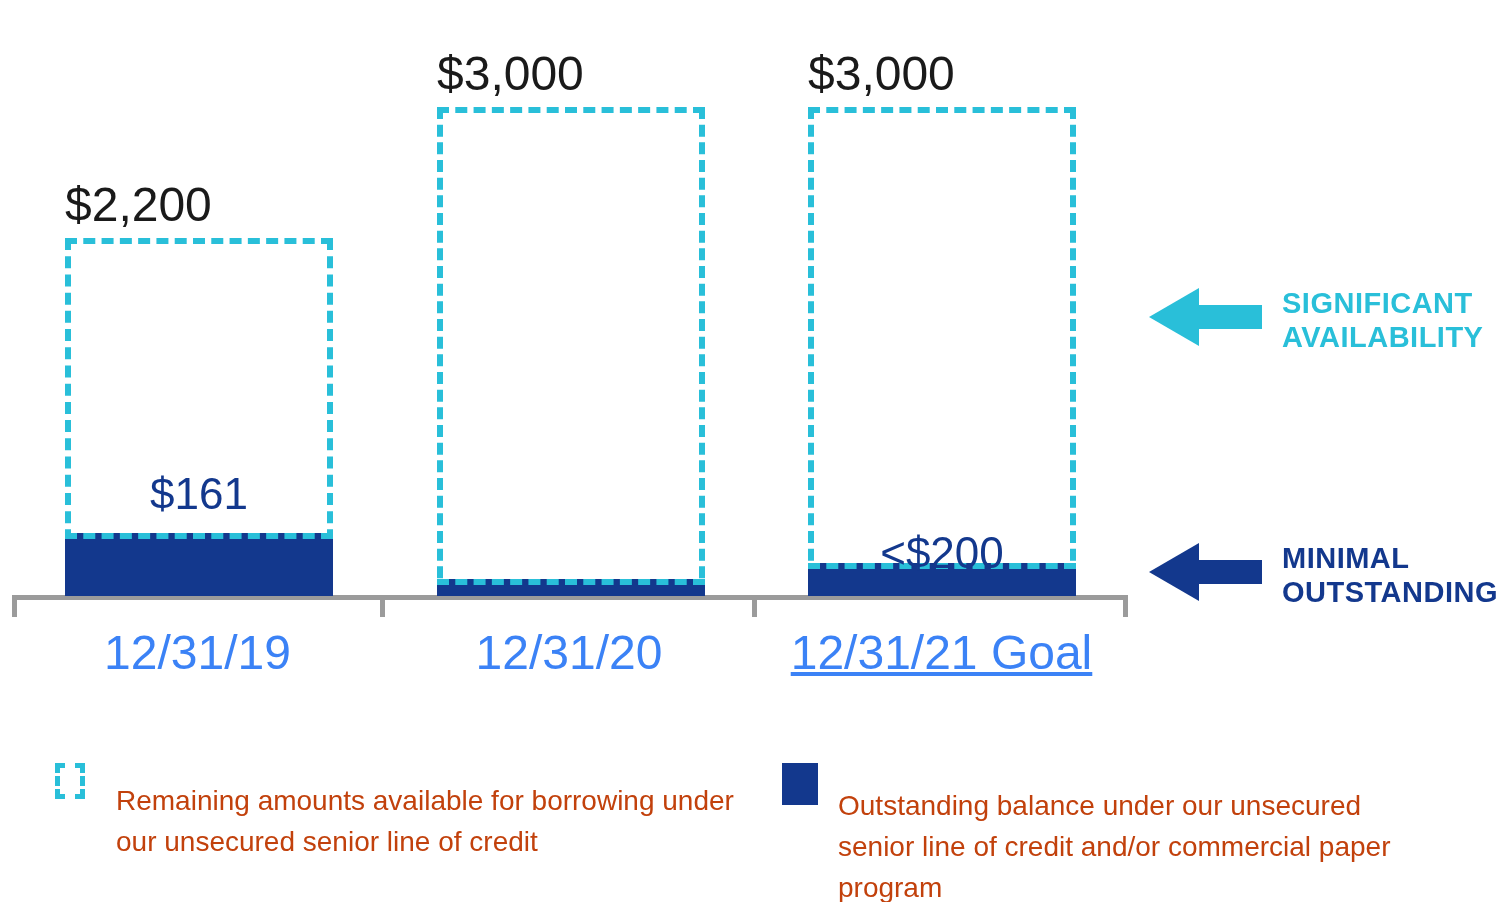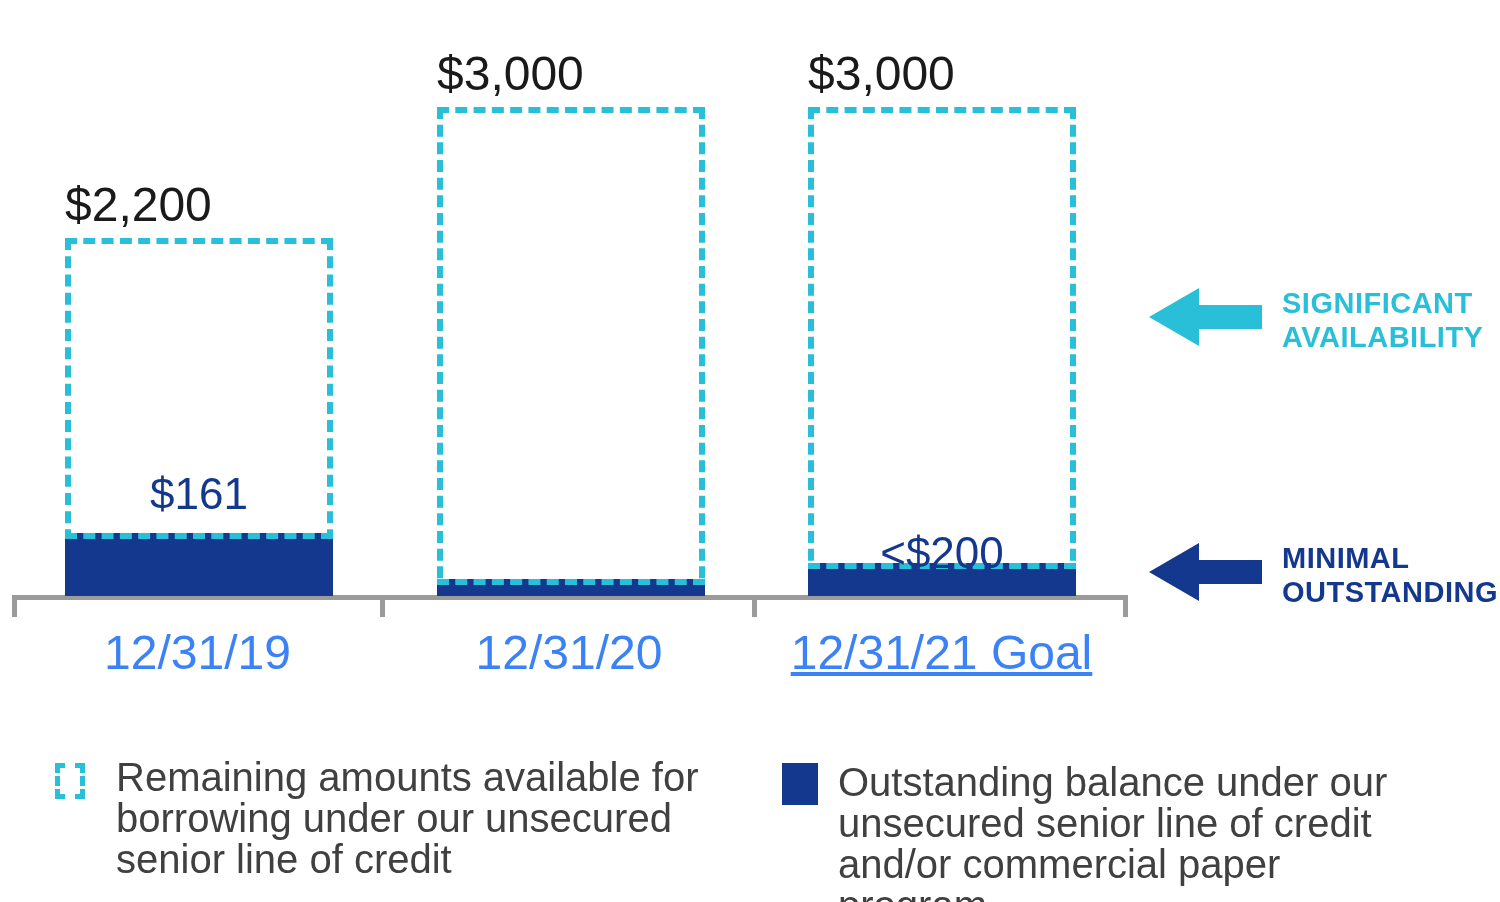--- a/index.html
+++ b/index.html
@@ -68,21 +68,21 @@
   #ann-min{top:541px;color:#13388D;}
   
   .swatch-dashed{
     position:absolute;left:55px;top:763px;width:30px;height:36px;
     box-sizing:border-box;border:5px dashed #29BFD9;
   }
   .swatch-solid{
     position:absolute;left:782px;top:763px;width:36px;height:42px;background:#13388D;
   }
   .legend-text{
-    position:absolute;font-size:40px;line-height:41px;color:#404040;
+    position:absolute;font-size:28px;line-height:41px;color:#c2410c;margin-top:23px;
   }
   #legend-remaining-text{left:116px;top:757px;width:650px;}
   #legend-outstanding-text{left:838px;top:762px;width:560px;}
 </style>
 </head>
 <body>
 
 <div id="stage">
 
   <div class="axis-line"></div>

